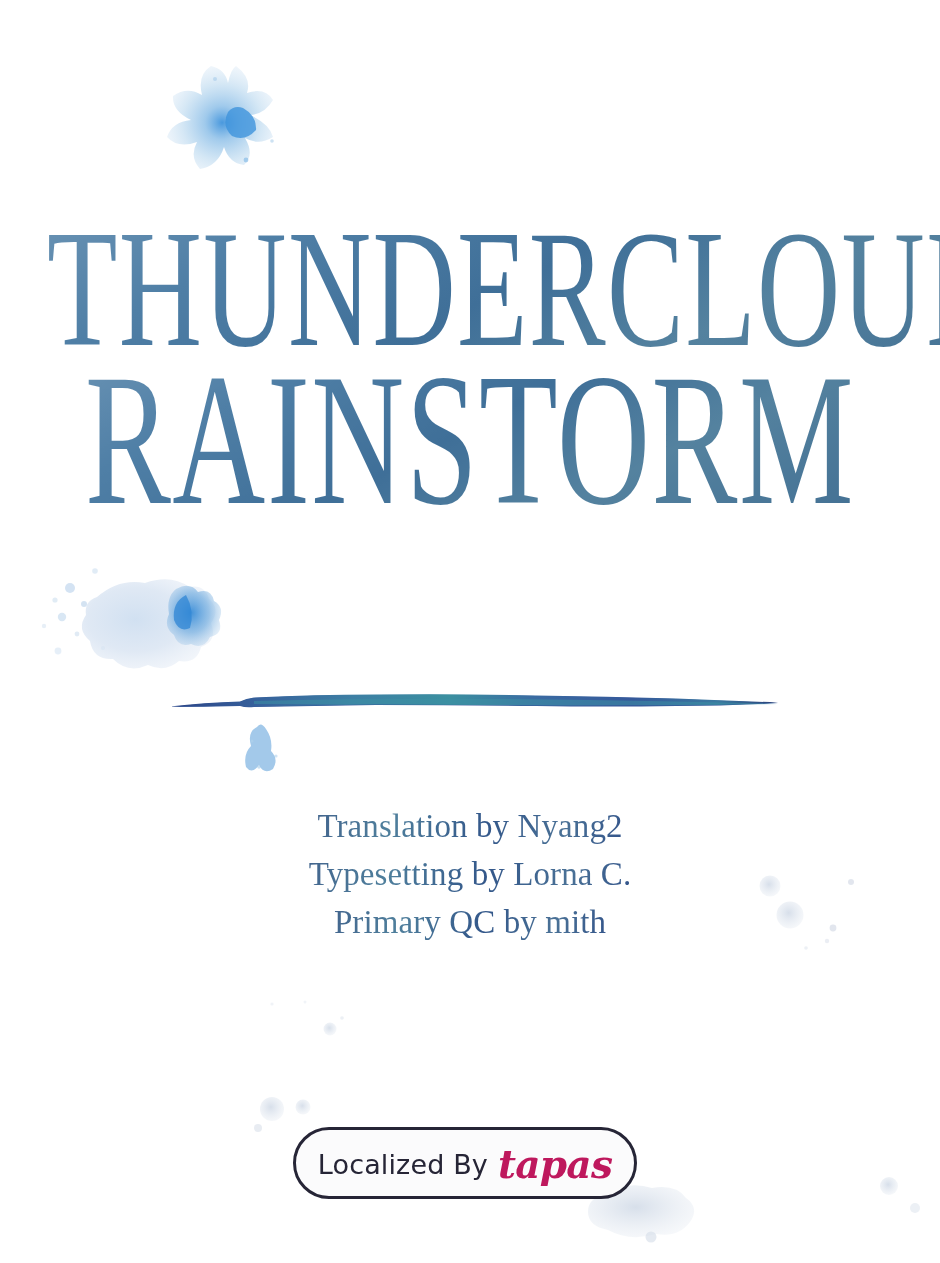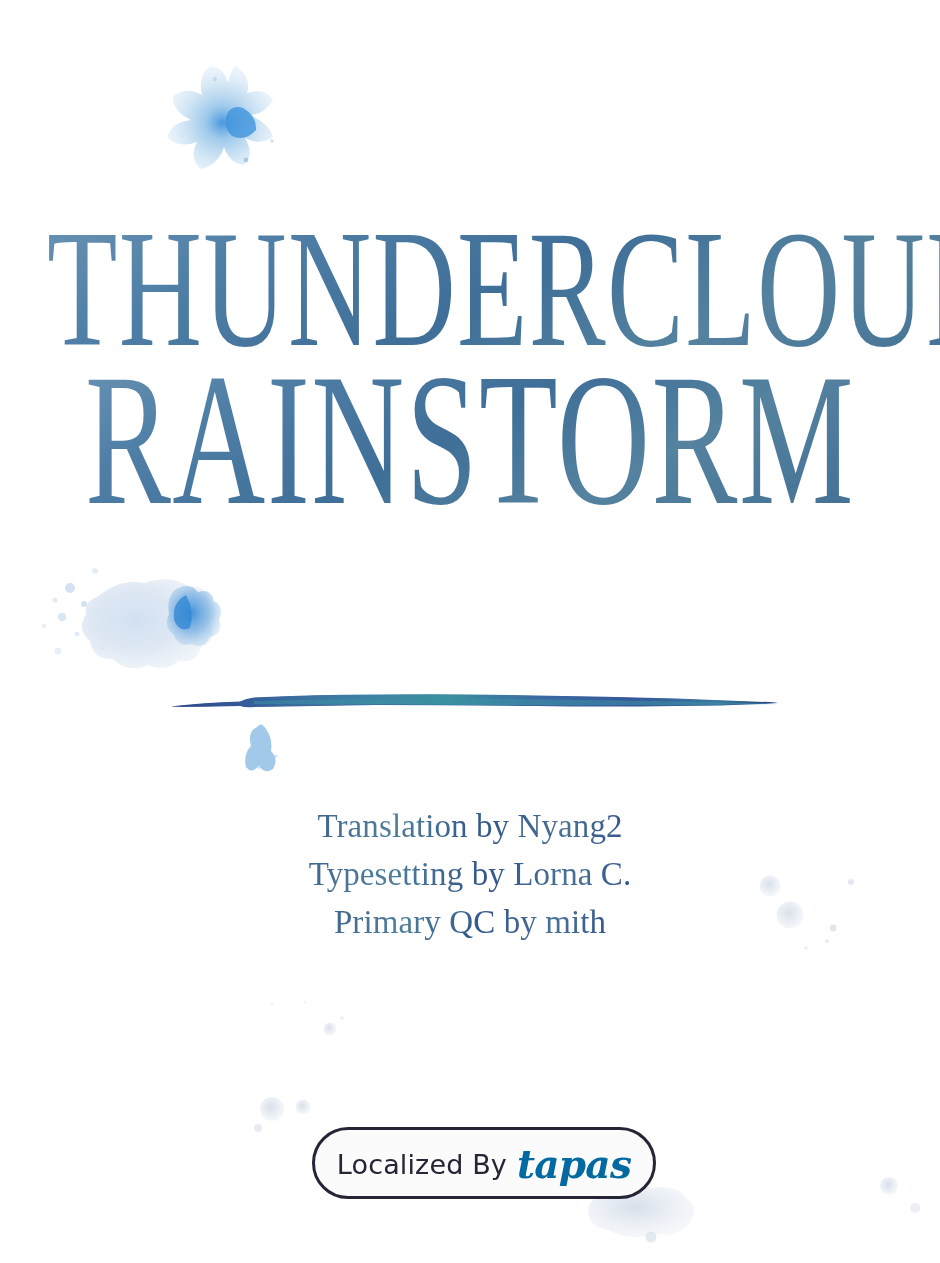--- a/index.html
+++ b/index.html
@@ -132,21 +132,21 @@
         #4a7196 80%,
         #33548a 100%);
     -webkit-background-clip: text;
     background-clip: text;
     color: transparent;
   }
 
   
   .badge {
     position: absolute;
-    left: 312px;
+    left: 293px;
     top: 1127px;
     width: 344px;
     height: 72px;
     box-sizing: border-box;
     border: 3px solid #262536;
     border-radius: 40px;
     background: #fbfbfc;
     display: flex;
     align-items: center;
     justify-content: center;
@@ -160,21 +160,21 @@
     letter-spacing: 0.005em;
     line-height: 1;
     position: relative;
     top: 1px;
   }
   .badge-tapas {
     font-family: "DejaVu Serif", serif;
     font-size: 39px;
     font-weight: 700;
     font-style: italic;
-    color: #0369a1;
+    color: #be185d;
     letter-spacing: -0.018em;
     line-height: 1;
     position: relative;
     top: 1px;
   }
 </style>
 </head>
 <body>
 
 <div class="page">

